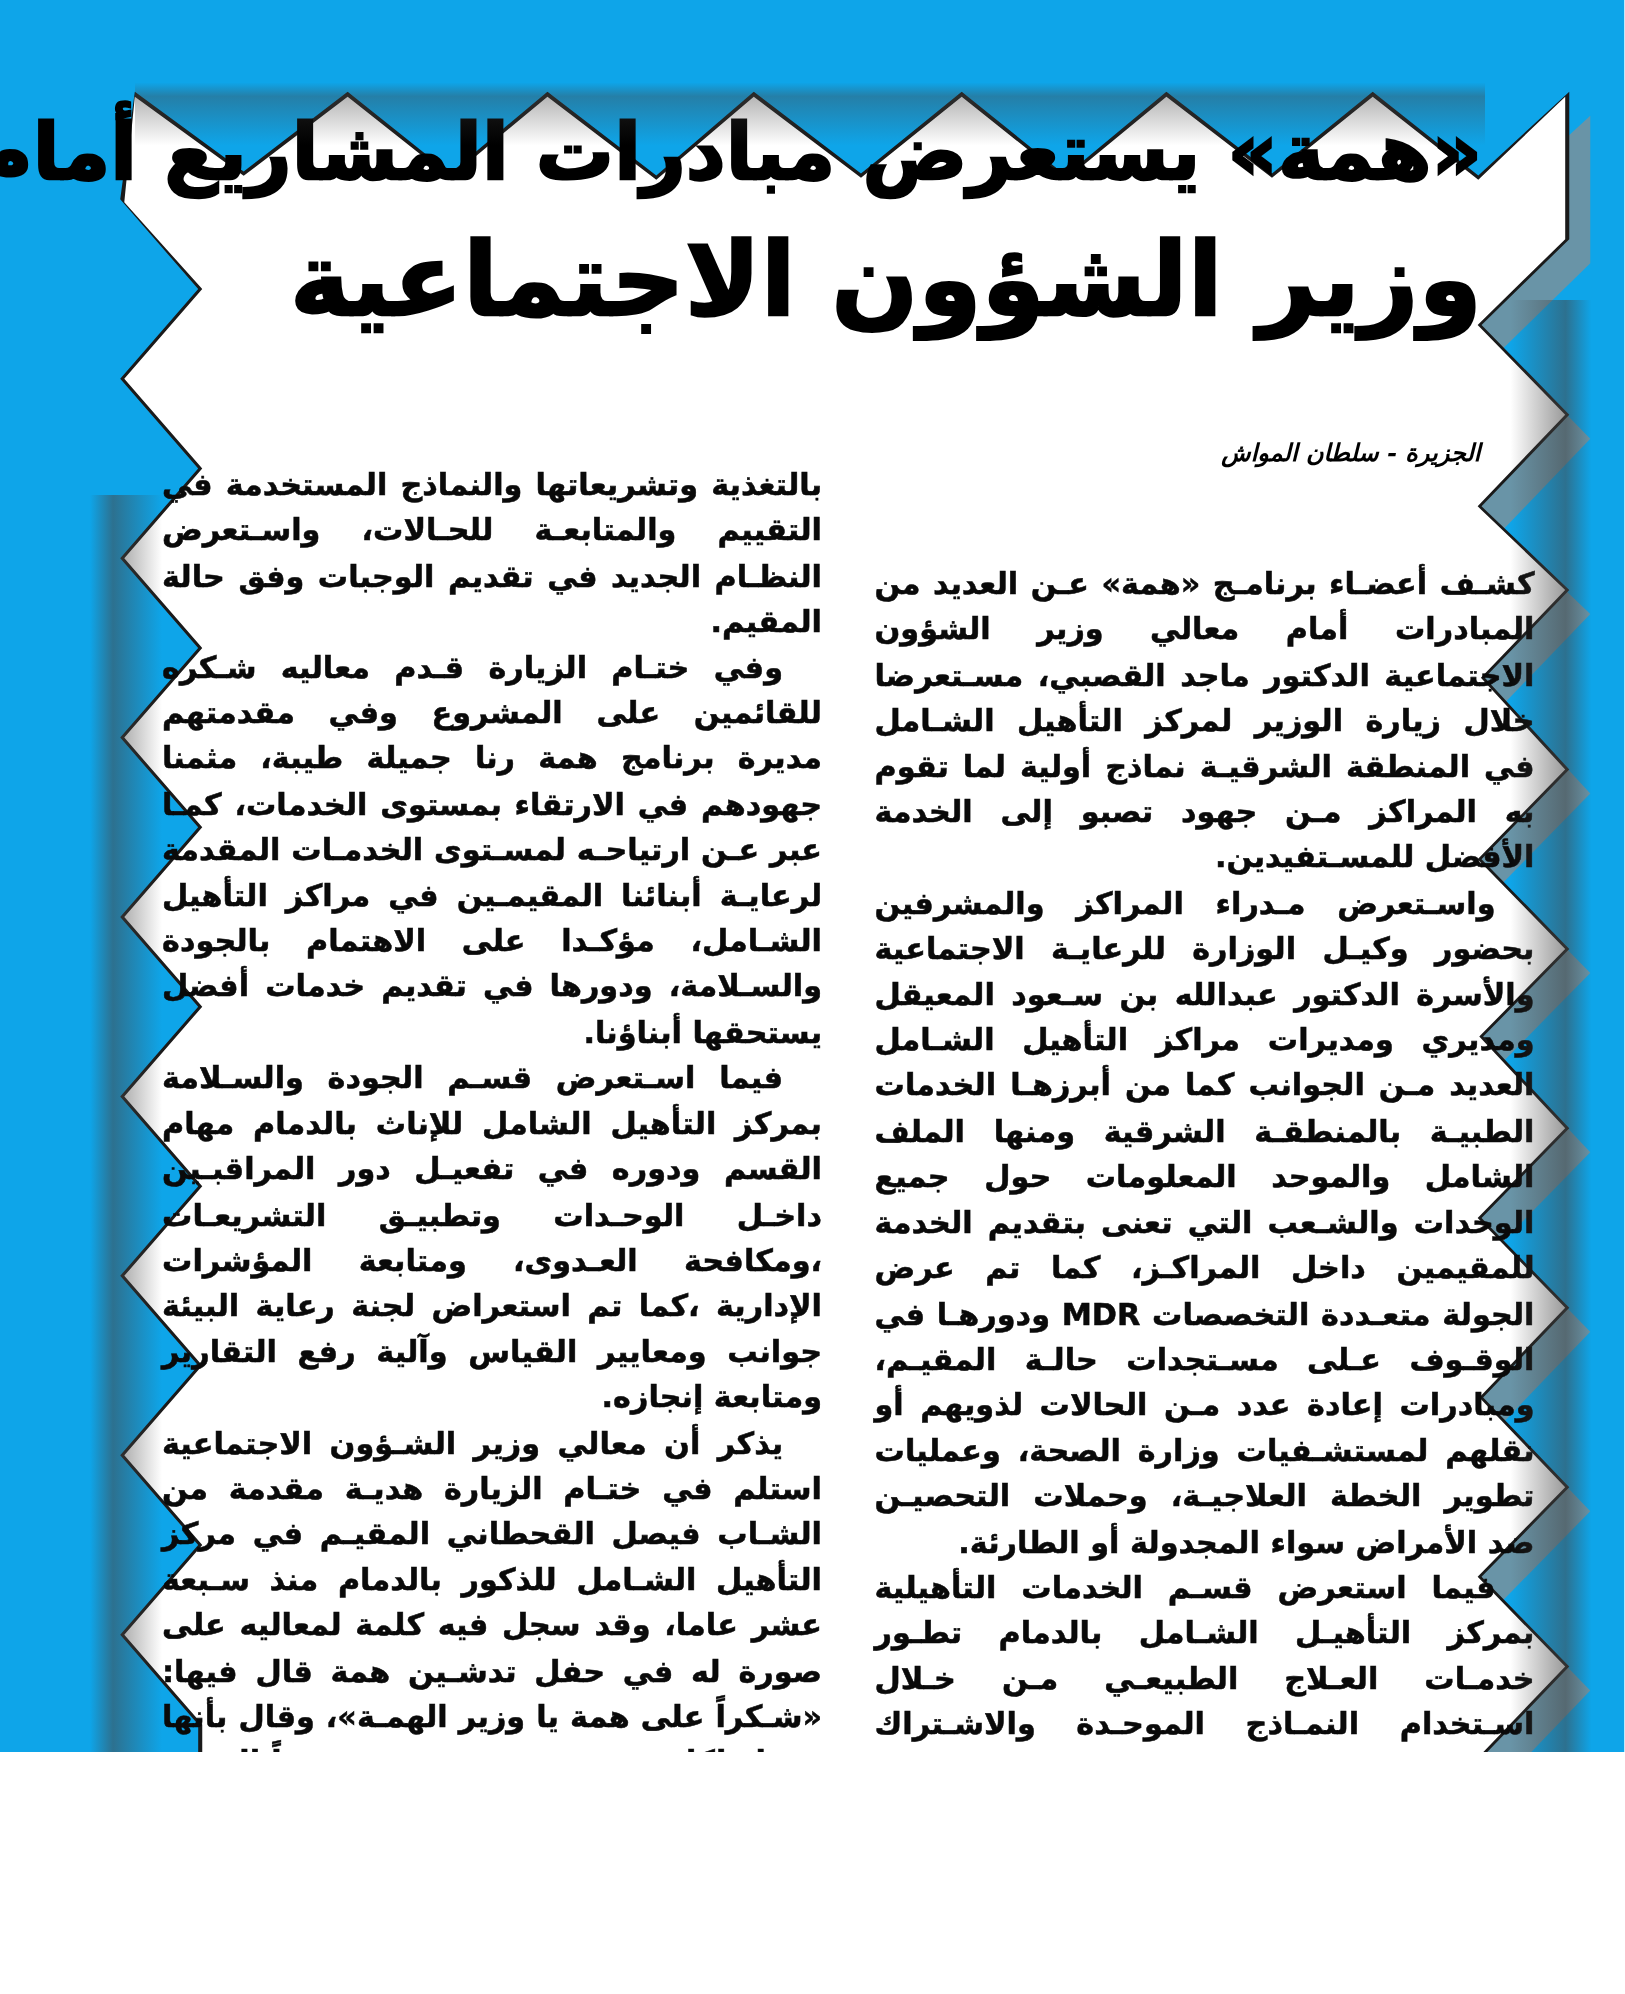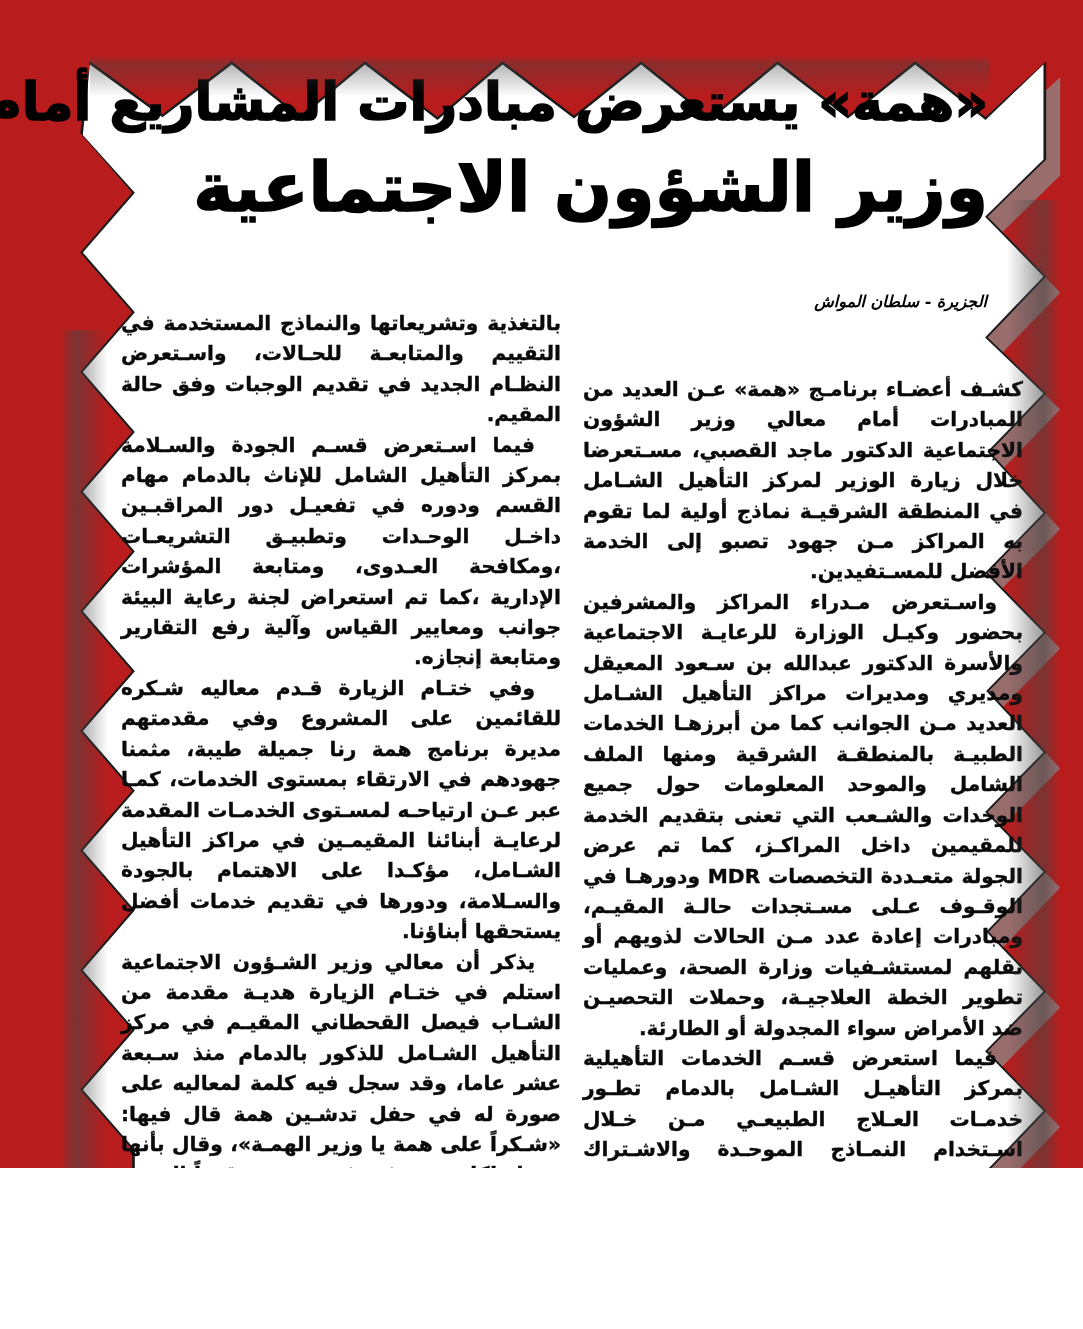--- a/index.html
+++ b/index.html
@@ -5,21 +5,21 @@
   html, body {
     margin: 0;
     padding: 0;
     background: #ffffff;
   }
 
   #page {
     position: relative;
     width: 1083px;
     height: 1168px;
-    background: #b91c1c;
+    background: #0ea5e9;
     overflow: hidden;
     font-family: "DejaVu Sans", "Liberation Sans", sans-serif;
   }
 
   
   .clip-wrap {
     position: absolute;
     left: 0;
     top: 0;
     width: 1083px;
@@ -254,21 +254,21 @@
     -webkit-text-stroke: 0.35px #0a0a0a;
   }
 
   .col.right-col {
     right: 60px;
     top: 374px;
     width: 440px;
   }
 
   .col.left-col {
-    right: 522px;
+    right: 535px;
     top: 308px;
     width: 440px;
   }
 
   .col p {
     margin: 0;
   }
   .col p + p {
     text-indent: 26px;
   }
@@ -296,22 +296,22 @@
     <div class="columns">
 
       <div class="col right-col">
         <p>كشـف أعضـاء برنامـج «همة» عـن العديد من المبادرات أمام معالي وزير الشؤون الاجتماعية الدكتور ماجد القصبي، مسـتعرضا خلال زيارة الوزير لمركز التأهيل الشـامل في المنطقة الشرقيـة نماذج أولية لما تقوم به المراكز مـن جهود تصبو إلى الخدمة الأفضل للمسـتفيدين.</p>
         <p>واسـتعرض مـدراء المراكز والمشرفين بحضور وكيـل الوزارة للرعايـة الاجتماعية والأسرة الدكتور عبدالله بن سـعود المعيقل ومديري ومديرات مراكز التأهيل الشـامل العديد مـن الجوانب كما من أبرزهـا الخدمات الطبيـة بالمنطقـة الشرقية ومنها الملف الشامل والموحد المعلومات حول جميع الوحدات والشـعب التي تعنى بتقديم الخدمة للمقيمين داخل المراكـز، كما تم عرض الجولة متعـددة التخصصات MDR ودورهـا في الوقـوف عـلى مسـتجدات حالـة المقيـم، ومبادرات إعادة عدد مـن الحالات لذويهم أو نقلهم لمستشـفيات وزارة الصحة، وعمليات تطوير الخطة العلاجيـة، وحملات التحصيـن ضد الأمراض سواء المجدولة أو الطارئة.</p>
         <p>فيما استعرض قسـم الخدمات التأهيلية بمركز التأهيـل الشـامل بالدمام تطـور خدمـات العـلاج الطبيعـي مـن خـلال اسـتخدام النمـاذج الموحـدة والاشـتراك بجملة MDR ، وبرنامج التدريب الخاص</p>
       </div>
 
       <div class="col left-col">
         <p>بالتغذية وتشريعاتها والنماذج المستخدمة في التقييم والمتابعـة للحـالات، واسـتعرض النظـام الجديد في تقديم الوجبات وفق حالة المقيم.</p>
+        <p>وفي ختـام الزيارة قـدم معاليه شـكره للقائمين على المشروع وفي مقدمتهم مديرة برنامج همة رنا جميلة طيبة، مثمنا جهودهم في الارتقاء بمستوى الخدمات، كمـا عبر عـن ارتياحـه لمسـتوى الخدمـات المقدمة لرعايـة أبنائنا المقيمـين في مراكز التأهيل الشـامل، مؤكـدا على الاهتمام بالجودة والسـلامة، ودورها في تقديم خدمات أفضل يستحقها أبناؤنا.</p>
         <p>فيما اسـتعرض قسـم الجودة والسـلامة بمركز التأهيل الشامل للإناث بالدمام مهام القسم ودوره في تفعيـل دور المراقبـين داخـل الوحـدات وتطبيـق التشريعـات ،ومكافحة العـدوى، ومتابعة المؤشرات الإدارية ،كما تم استعراض لجنة رعاية البيئة جوانب ومعايير القياس وآلية رفع التقارير ومتابعة إنجازه.</p>
-        <p>وفي ختـام الزيارة قـدم معاليه شـكره للقائمين على المشروع وفي مقدمتهم مديرة برنامج همة رنا جميلة طيبة، مثمنا جهودهم في الارتقاء بمستوى الخدمات، كمـا عبر عـن ارتياحـه لمسـتوى الخدمـات المقدمة لرعايـة أبنائنا المقيمـين في مراكز التأهيل الشـامل، مؤكـدا على الاهتمام بالجودة والسـلامة، ودورها في تقديم خدمات أفضل يستحقها أبناؤنا.</p>
         <p>يذكر أن معالي وزير الشـؤون الاجتماعية استلم في ختـام الزيارة هديـة مقدمة من الشـاب فيصل القحطاني المقيـم في مركز التأهيل الشـامل للذكور بالدمام منذ سـبعة عشر عاما، وقد سجل فيه كلمة لمعاليه على صورة له في حفل تدشـين همة قال فيها: «شـكراً على همة يا وزير الهمـة»، وقال بأنها مهداة لكل عضو في فريق همة مقدراً الجهود التي بذلت مع بدء البرنامج قبل خمسة شهور.</p>
       </div>
 
     </div>
 
     <div class="edge-shade topband"></div>
     <div class="edge-shade left"></div>
     <div class="edge-shade right"></div>
     <div class="edge-shade bottomband"></div>
 

